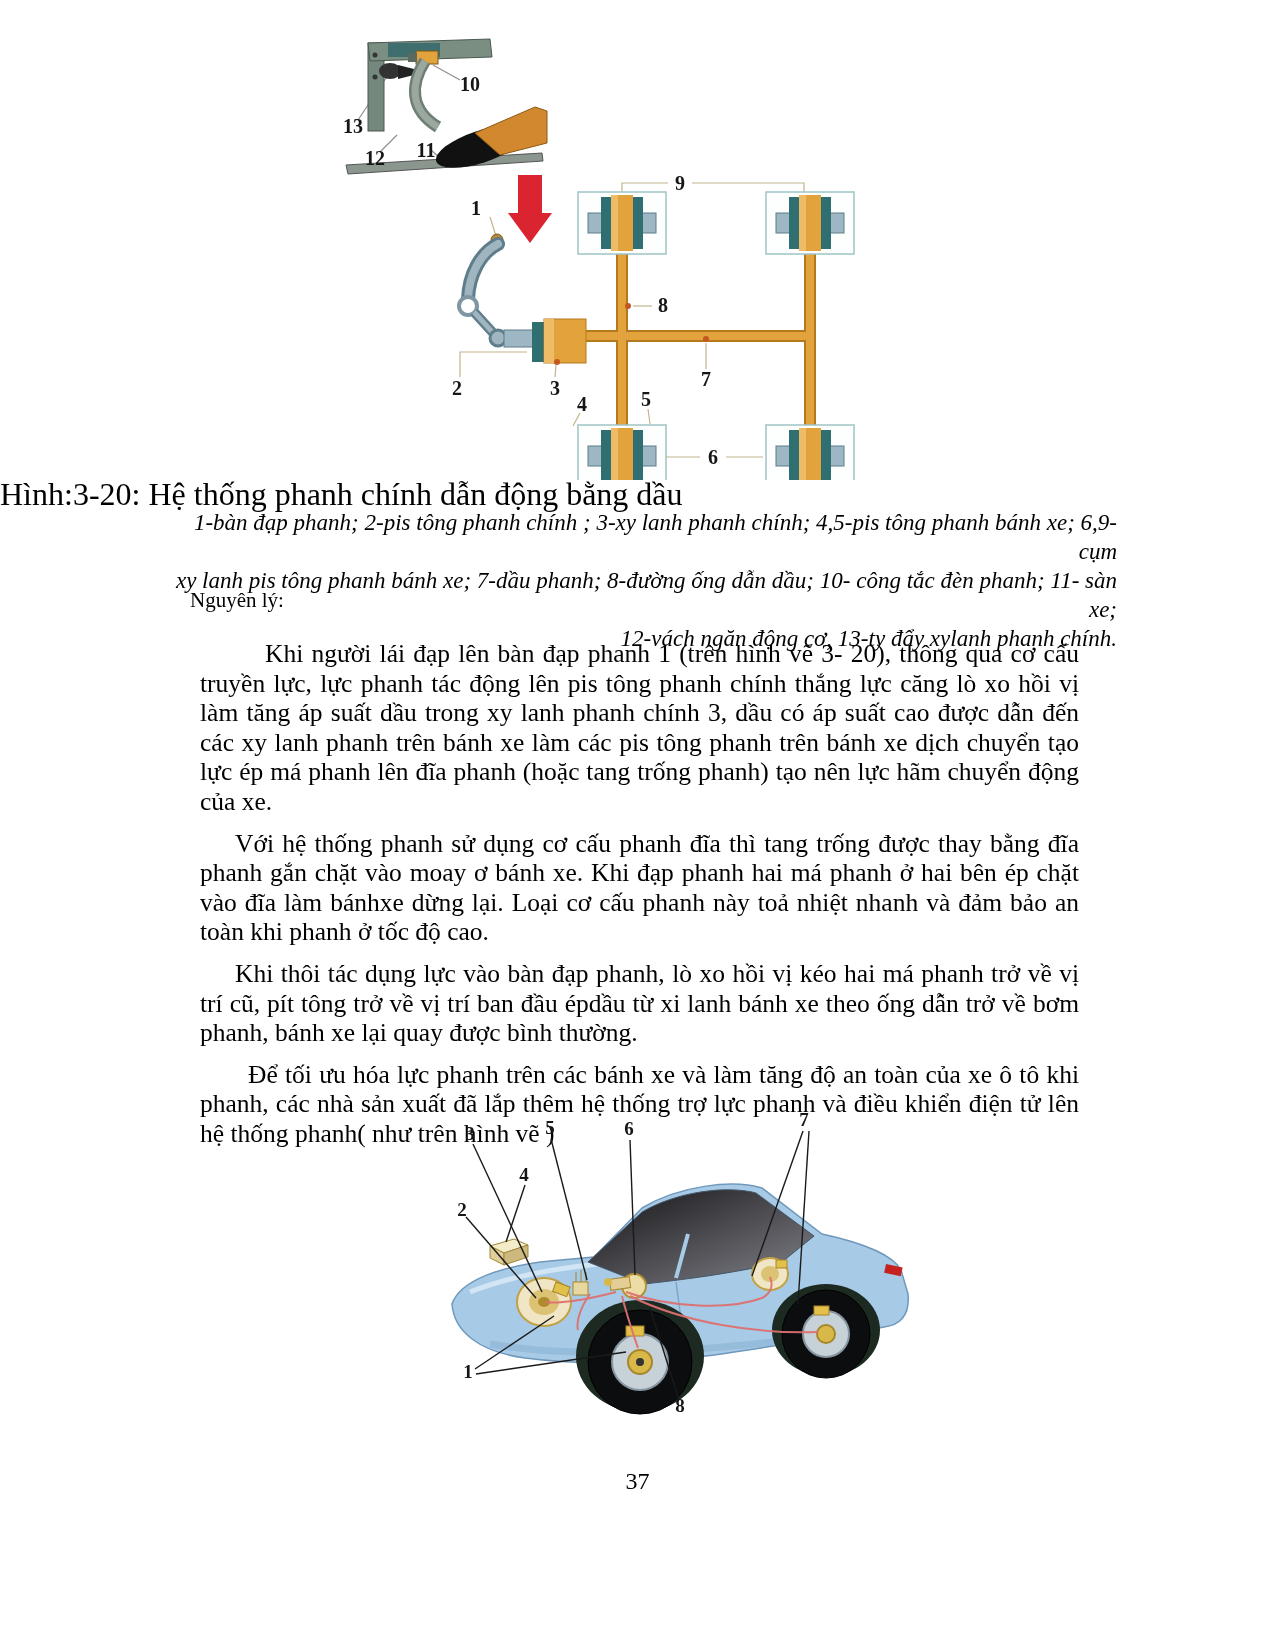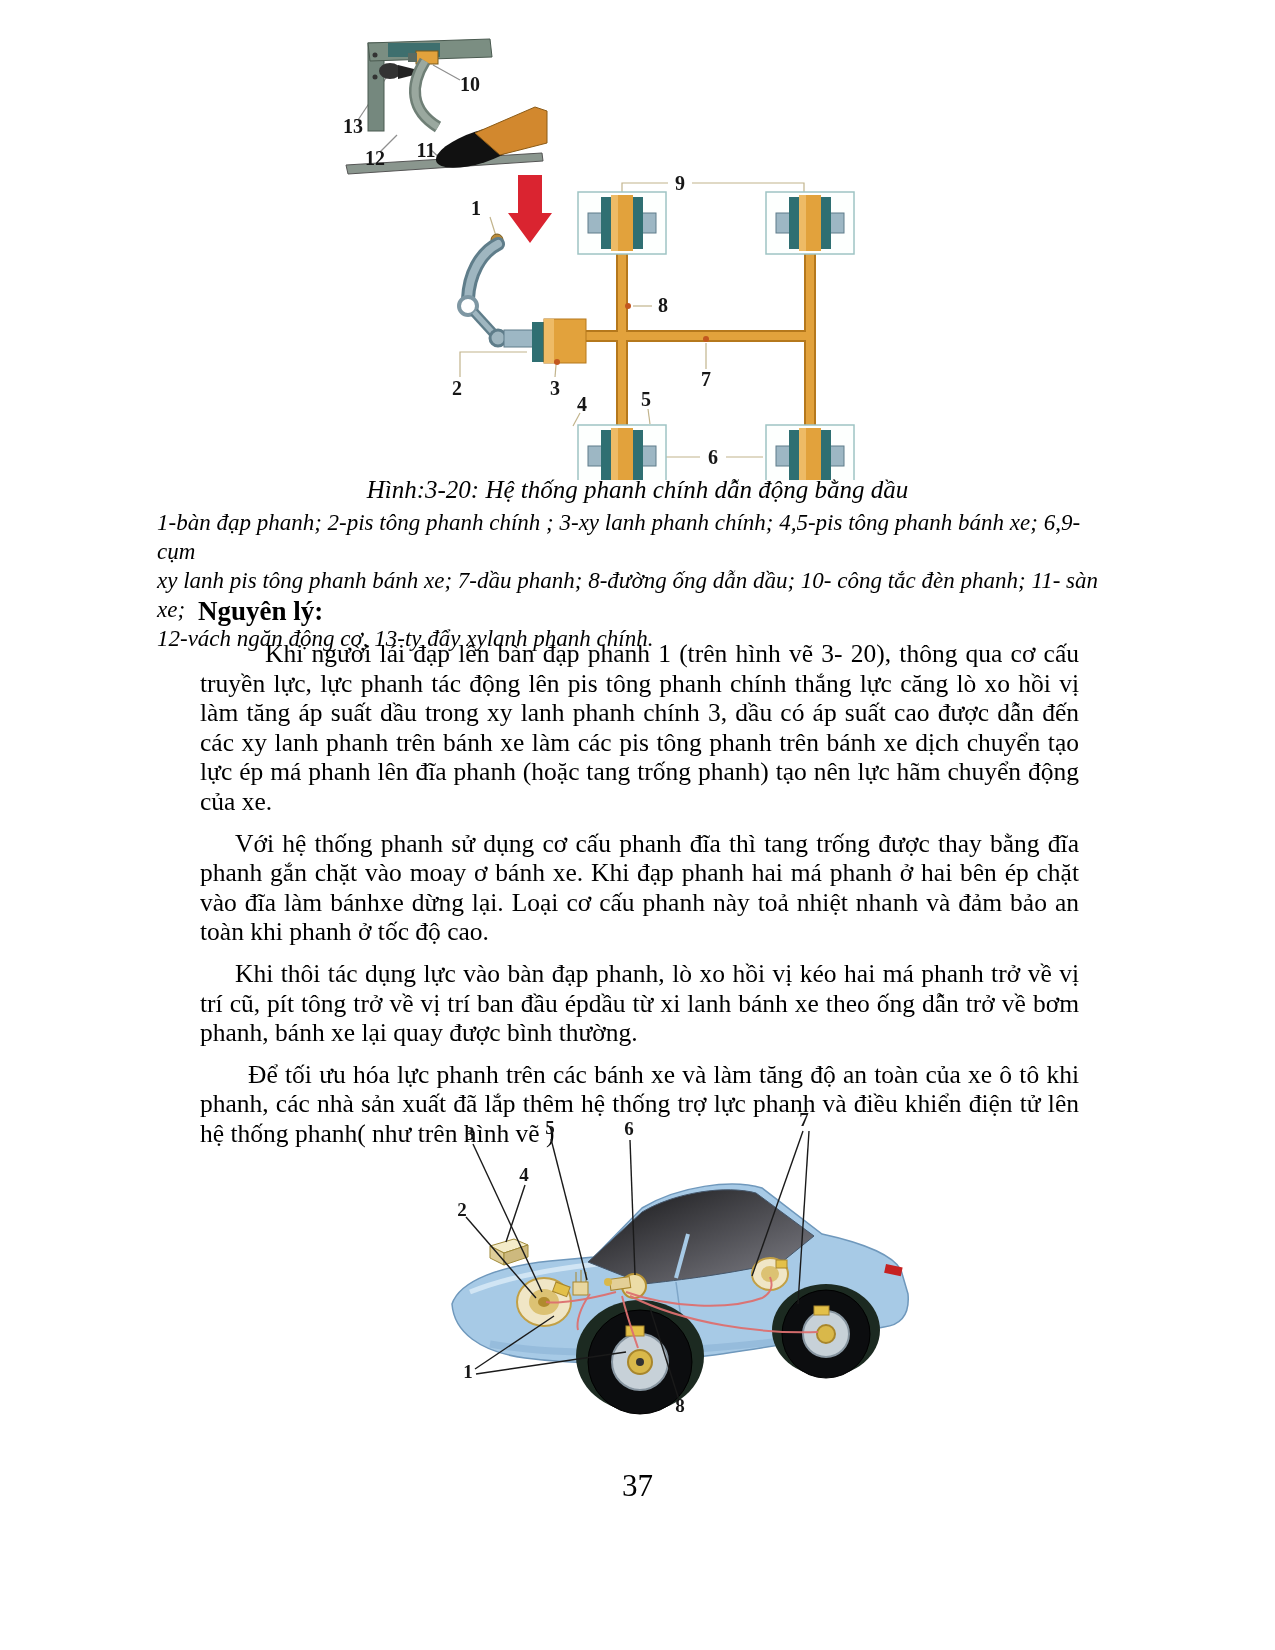--- a/index.html
+++ b/index.html
@@ -1,34 +1,34 @@
 <!DOCTYPE html>
 <html><head>
 <meta charset="utf-8">
 <style>
   html,body{margin:0;padding:0;background:#e8e8e8}
   .page{position:relative;width:1275px;height:1650px;background:#ffffff;
         font-family:"Liberation Serif",serif;color:#000;overflow:hidden;margin:0 auto}
   figure{margin:0;padding:0}
   .fig1{position:absolute;left:330px;top:25px}
   .fig2{position:absolute;left:430px;top:1112px}
-  .cap1-title{position:absolute;left:0;top:476px;width:100%;text-align:center;
-              font-style:italic;font-size:25px}
-  .cap1-lines{position:absolute;left:157px;top:508px;width:960px;text-align:left;
+  .cap1-title{position:absolute;left:0;top:476px;width:100%;text-align:left;
+              font-size:32px}
+  .cap1-lines{position:absolute;left:157px;top:508px;width:960px;text-align:right;
               font-style:italic;font-size:23px;line-height:29px}
-  .heading{position:absolute;left:190px;top:588px;margin:8px;font-size:27px;font-weight:bold}
+  .heading{position:absolute;left:190px;top:588px;margin:0;font-size:21px;font-weight:normal}
   .bodytext{position:absolute;left:188px;top:627px;width:903px;font-size:25.5px;
             line-height:29.6px;text-align:justify}
   .bodytext p{margin:12px;padding:0}
   .ind-lg{text-indent:65px}
   .ind-sm{text-indent:35px}
   .ind-md{text-indent:48px}
   .cap2{position:absolute;left:0;top:1432px;width:100%;text-align:center;
         font-style:italic;font-size:27px}
-  .pagenum{position:absolute;left:0;top:1468px;width:100%;text-align:center;font-size:31px}
+  .pagenum{position:absolute;left:0;top:1468px;width:100%;text-align:center;font-size:24px}
   text.co{font-family:"Liberation Serif",serif;font-size:20px;font-weight:bold;
           fill:#161616;text-anchor:middle}
   text.co2{font-family:"Liberation Serif",serif;font-size:19px;font-weight:bold;
            fill:#161616;text-anchor:middle}
 </style>
 </head>
 <body>
 
 <div class="page">
 

